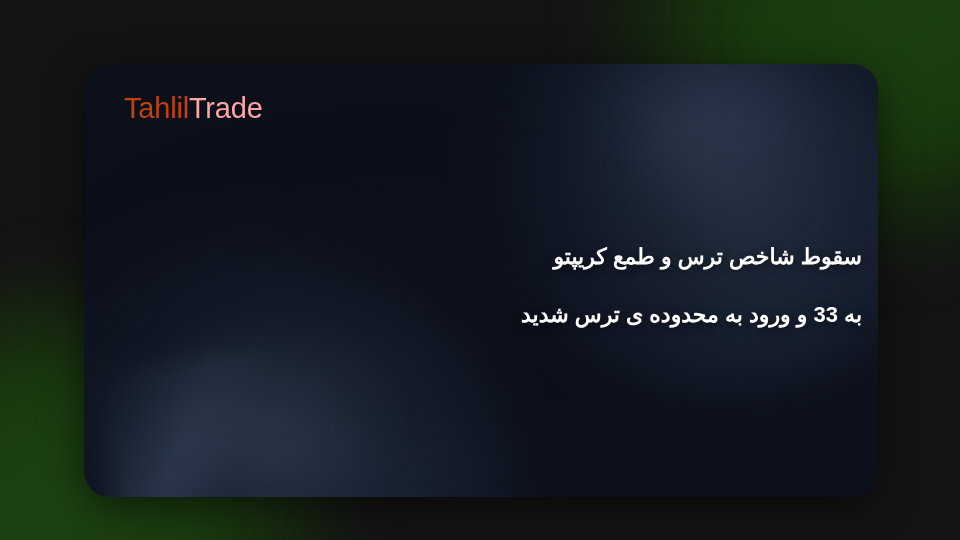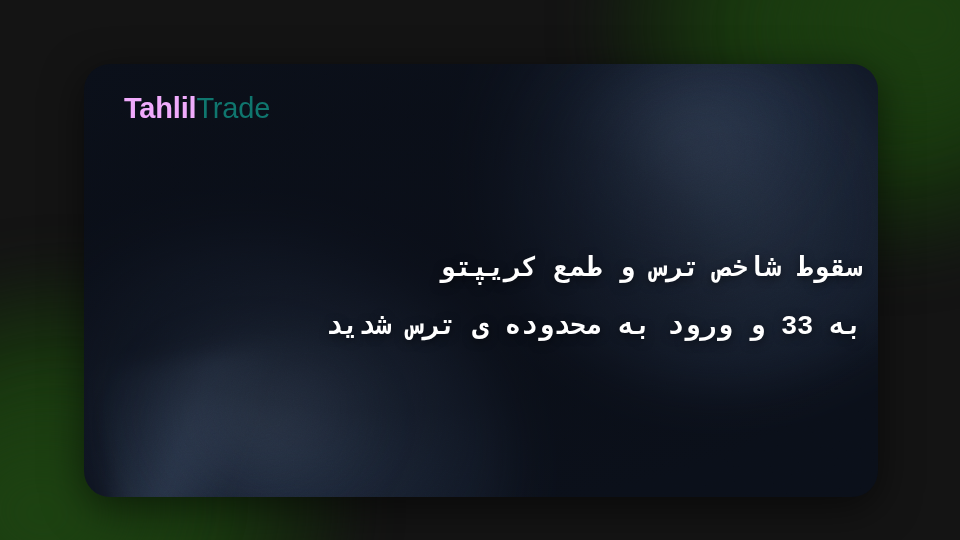--- a/index.html
+++ b/index.html
@@ -203,35 +203,35 @@
     position: absolute;
     left: 40px;
     top: 30px;
     font-family: "Liberation Sans", sans-serif;
     font-size: 29px;
     line-height: 1;
     letter-spacing: -0.2px;
     white-space: nowrap;
     user-select: none;
   }
-  #logo .lg-a { color: #f0abfc; font-weight: 700; }
-  #logo .lg-b { color: #0f766e; font-weight: 400; }
+  #logo .lg-a { color: #c2410c; font-weight: 400; }
+  #logo .lg-b { color: #fca5a5; font-weight: 400; }
 
   
   #headline {
     position: absolute;
     right: 16px;
-    top: 176px;
+    top: 164px;
     width: 640px;
     text-align: right;
     direction: rtl;
     color: #ffffff;
-    font-family: Liberation Mono, monospace;
+    font-family: Liberation Sans, sans-serif;
     font-weight: 700;
-    font-size: 27px;
+    font-size: 22px;
     line-height: 58px;
     letter-spacing: 0px;
     text-shadow: 0 2px 10px rgba(0,0,0,0.55);
   }
   #headline .hl-line { display: block; white-space: nowrap; }
 </style>
 </head>
 <body>
 
 <div id="stage">

